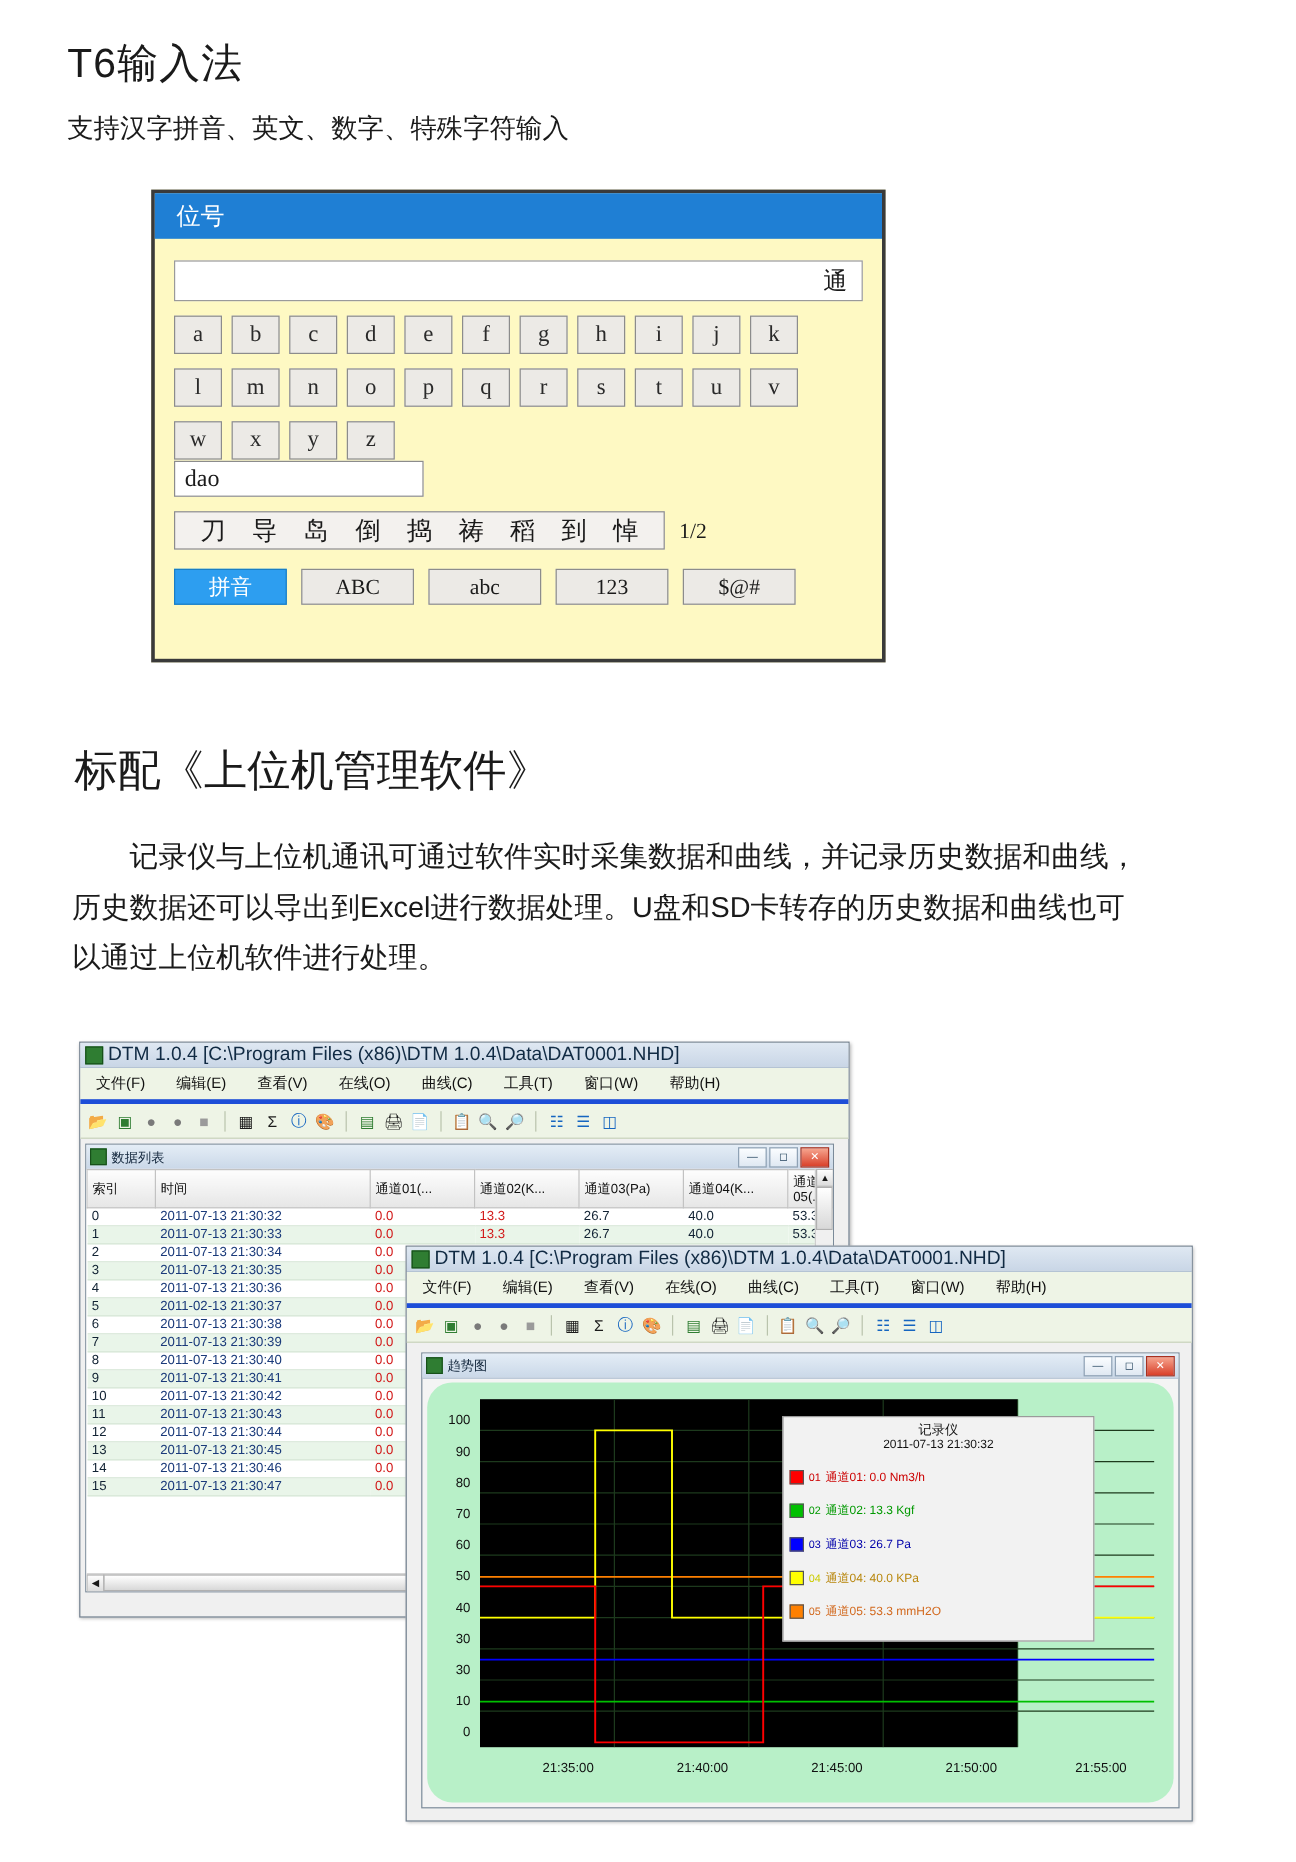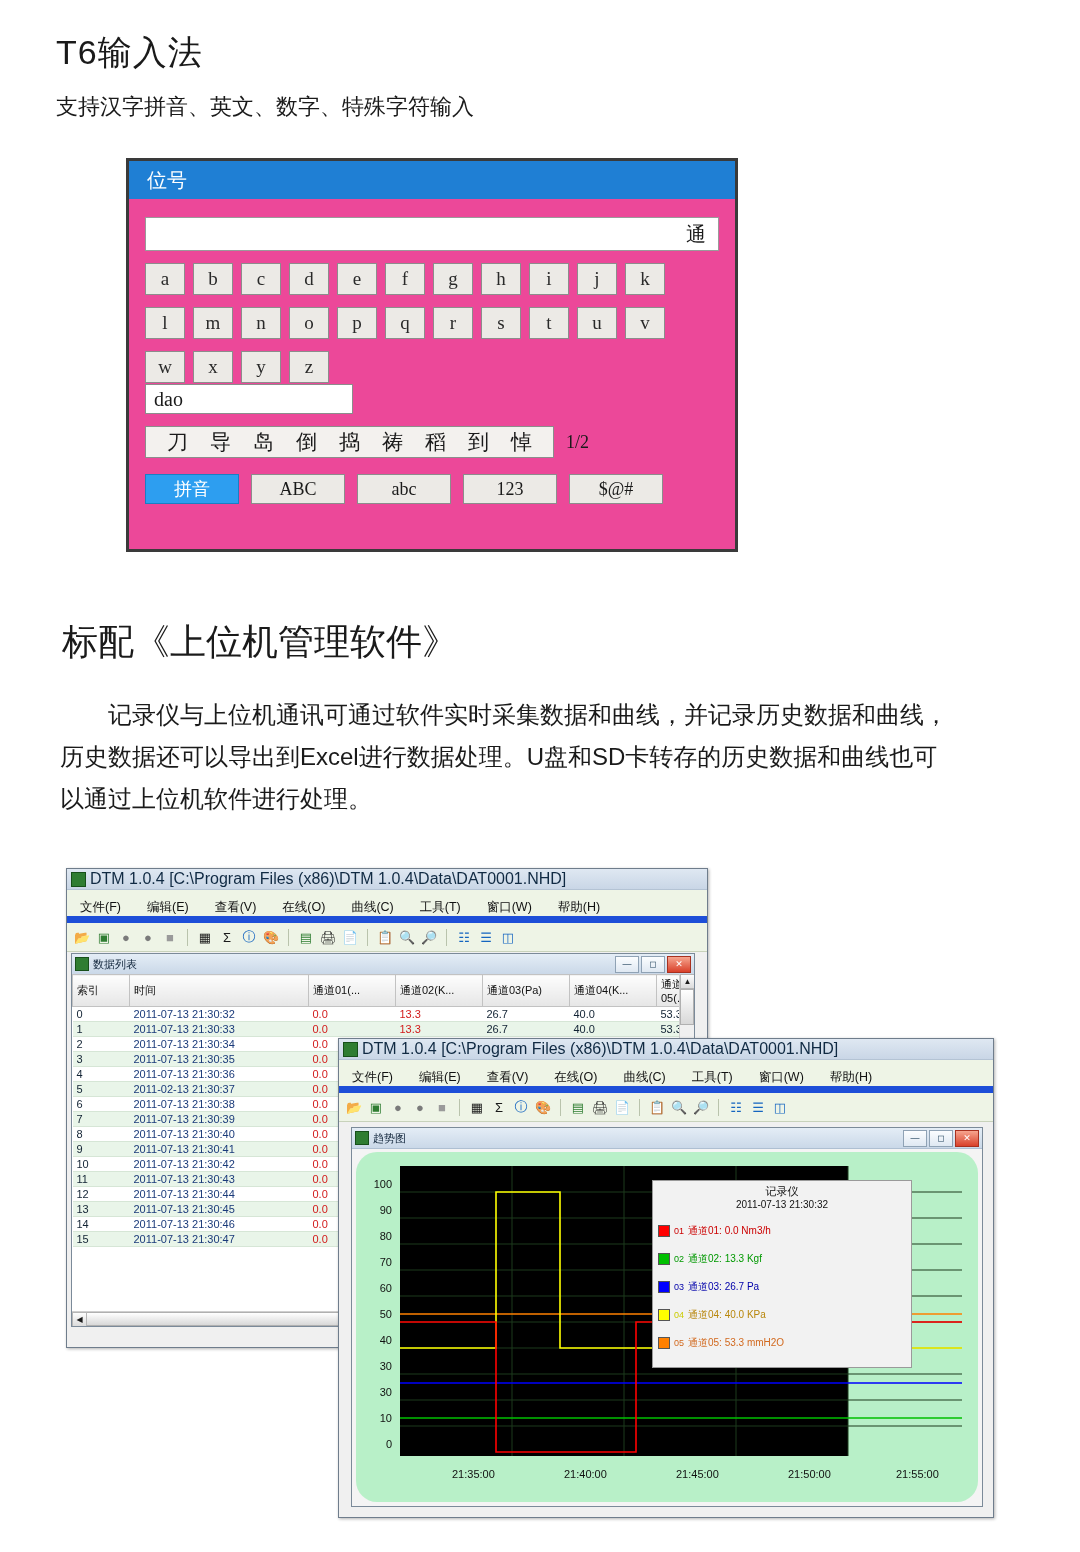--- a/index.html
+++ b/index.html
@@ -11,21 +11,21 @@
   
   .sec-title{
     position:absolute;left:56px;top:30px;font-size:34px;font-weight:400;letter-spacing:1px;
   }
   .sec-sub{
     position:absolute;left:56px;top:92px;font-size:22px;font-weight:400;
   }
   
   .ime{
     position:absolute;left:126px;top:158px;width:612px;height:394px;
-    background:#ec4899;border:3px solid #3a3a3a;box-sizing:border-box;
+    background:#fef9c3;border:3px solid #3a3a3a;box-sizing:border-box;
   }
   .ime-title{
     height:38px;background:#1f7fd4;color:#ffffff;font-size:20px;
     display:flex;align-items:center;padding-left:18px;box-sizing:border-box;
   }
   .ime-body{padding:12px 16px 0 16px;}
   .ime-input{
     height:34px;background:#ffffff;border:1px solid #9a9a9a;
     display:flex;align-items:center;justify-content:flex-end;
     padding-right:12px;font-size:20px;box-sizing:border-box;
@@ -66,21 +66,21 @@
     text-indent:48px;
   }
   
   .win{position:absolute;background:#f0f0f0;border:1px solid #6f7d8c;box-shadow:1px 1px 3px rgba(0,0,0,.3);}
   .win-title{
     height:20px;background:linear-gradient(#dfe8f2,#c9d6e6);
     display:flex;align-items:center;font-size:16px;color:#102a43;padding:0 4px;
     border-bottom:1px solid #b4c3d4;
   }
   .win-title .ico{width:13px;height:13px;margin-right:4px;background:#2f7d32;border:1px solid #17501a;}
-  .menubar{height:26px;display:flex;align-items:flex-end;background:#eef4e6;border-bottom:7px solid #1d4ed8;}
+  .menubar{height:26px;display:flex;align-items:center;background:#eef4e6;border-bottom:4px solid #1d4ed8;}
   .menubar .mi{font-size:12.5px;margin:0 13px;color:#111;}
   .toolbar{height:28px;display:flex;align-items:center;background:#eef4e6;border-bottom:1px solid #c8d2bb;padding-left:6px;gap:4px;}
   .tb{width:18px;height:18px;display:inline-flex;align-items:center;justify-content:center;font-size:13px;}
   .tb-sep{width:1px;height:17px;background:#b9c3ac;margin:0 4px;}
   
   .child{position:absolute;background:#f4f4f4;border:1px solid #7b8a99;}
   .child-title{
     height:20px;background:linear-gradient(#e4edf6,#cad8e8);
     display:flex;align-items:center;font-size:11px;color:#10243a;padding:0 3px;
     border-bottom:1px solid #aebfd2;

